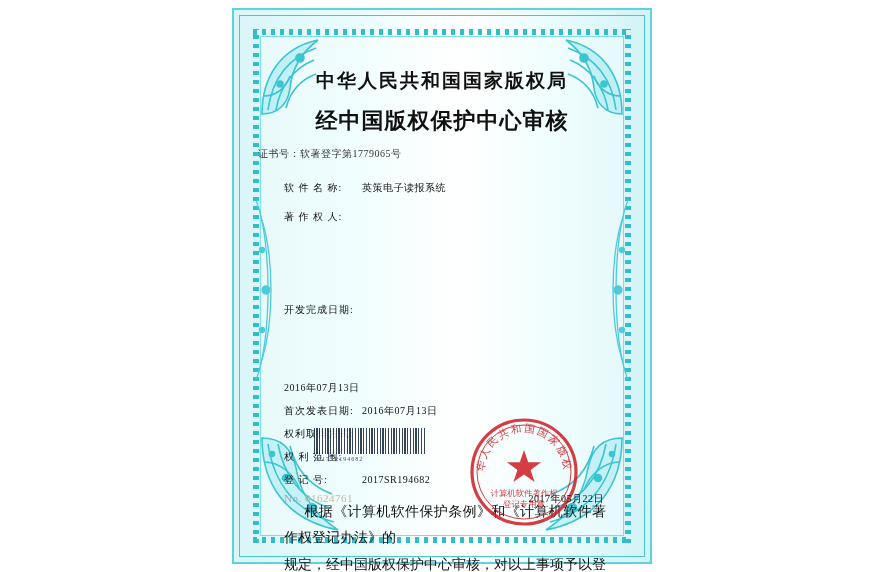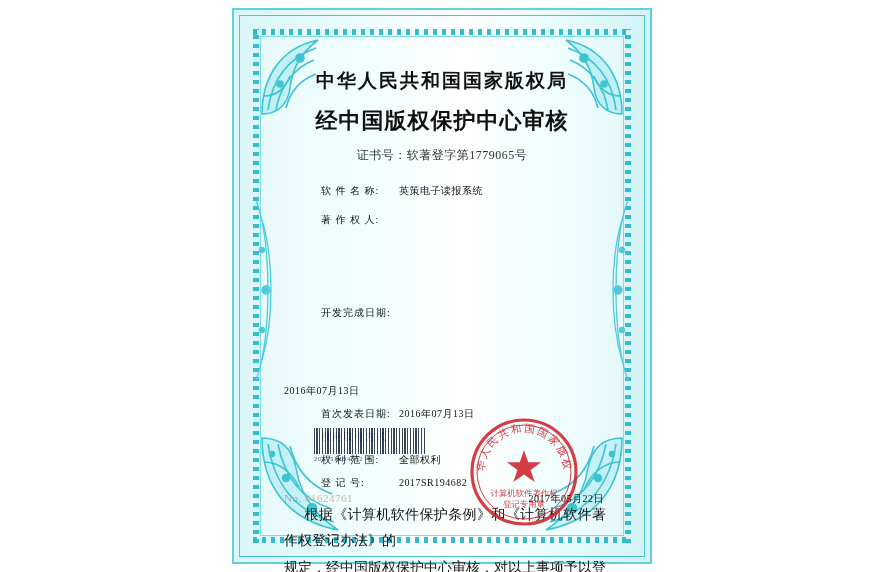--- a/index.html
+++ b/index.html
@@ -87,22 +87,21 @@
   .title-sub {
     text-align: center;
     font-size: 22px;
     letter-spacing: 1px;
     color: #111;
     font-weight: 700;
     margin-top: 12px;
     font-family: "DejaVu Serif", serif;
   }
   .cert-no {
-    text-align: center;
-    font-size: 12px;
+    font-size: 10px;
     color: #333;
     margin-top: 11px;
     letter-spacing: 0.5px;
   }
 
   .fields {
     margin-top: 20px;
     padding-left: 26px;
     padding-right: 14px;
   }
@@ -111,21 +110,20 @@
     align-items: flex-start;
     margin-bottom: 9px;
     font-size: 10px;
     color: #111;
   }
   .field-label {
     width: 78px;
     flex: 0 0 78px;
     letter-spacing: 1px;
     white-space: nowrap;
-    margin-left: 37px;
   }
   .field-value {
     flex: 1;
     letter-spacing: 0.5px;
     line-height: 1.35;
   }
   .field-value .sub-line {
     display: block;
     font-family: "Liberation Mono", monospace;
     font-size: 9px;
@@ -302,21 +300,20 @@
         <div class="field-label">首次发表日期:</div>
         <div class="field-value">2016年07月13日</div>
       </div>
 
       <div class="field-row">
         <div class="field-label">权利取得方式:</div>
       </div>
 
       <div class="field-row">
         <div class="field-label">权 利 范 围:</div>
-        <div class="field-value">全部权利</div>
       </div>
 
       <div class="field-row">
         <div class="field-label">登 记 号:</div>
         <div class="field-value">2017SR194682</div>
       </div>
 
     </div>
 
     <div class="statement">

